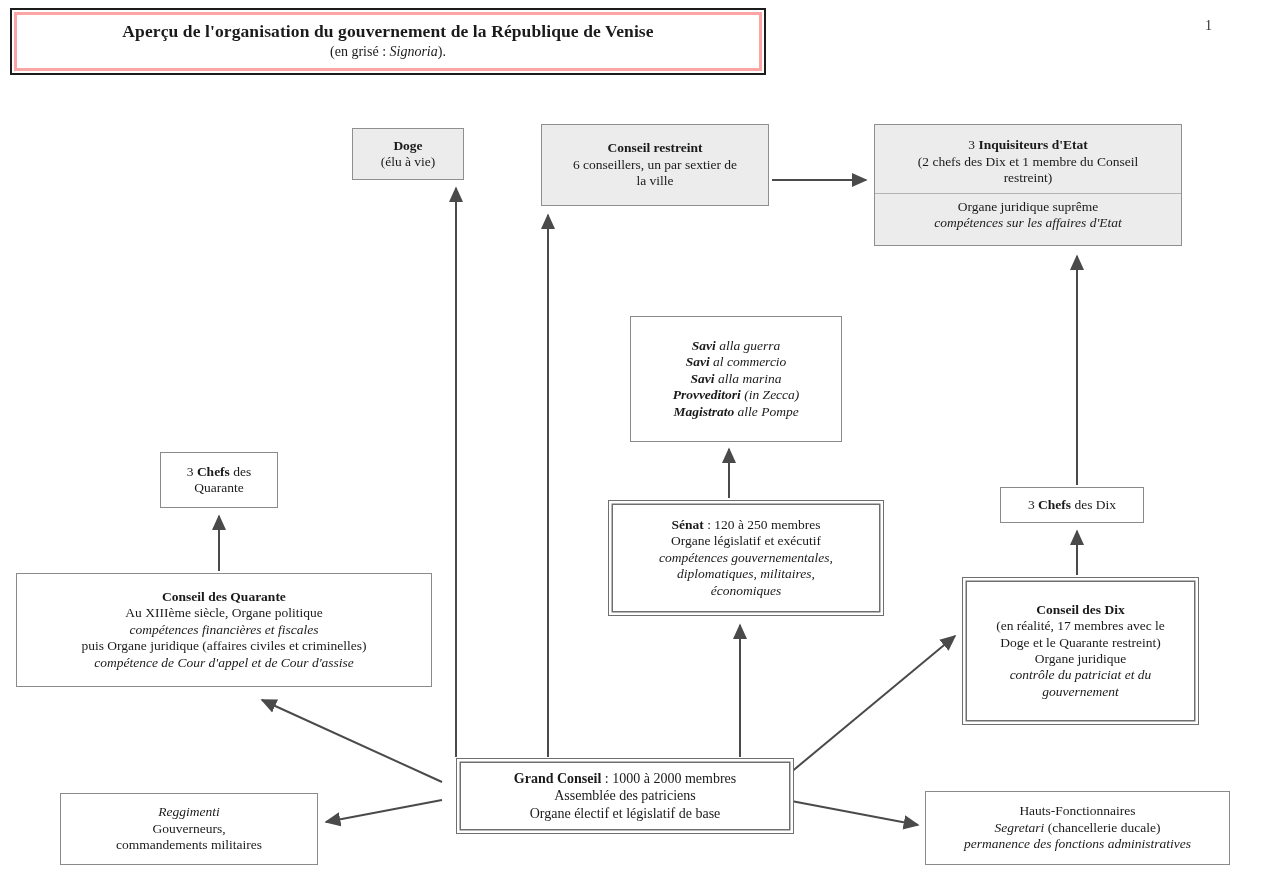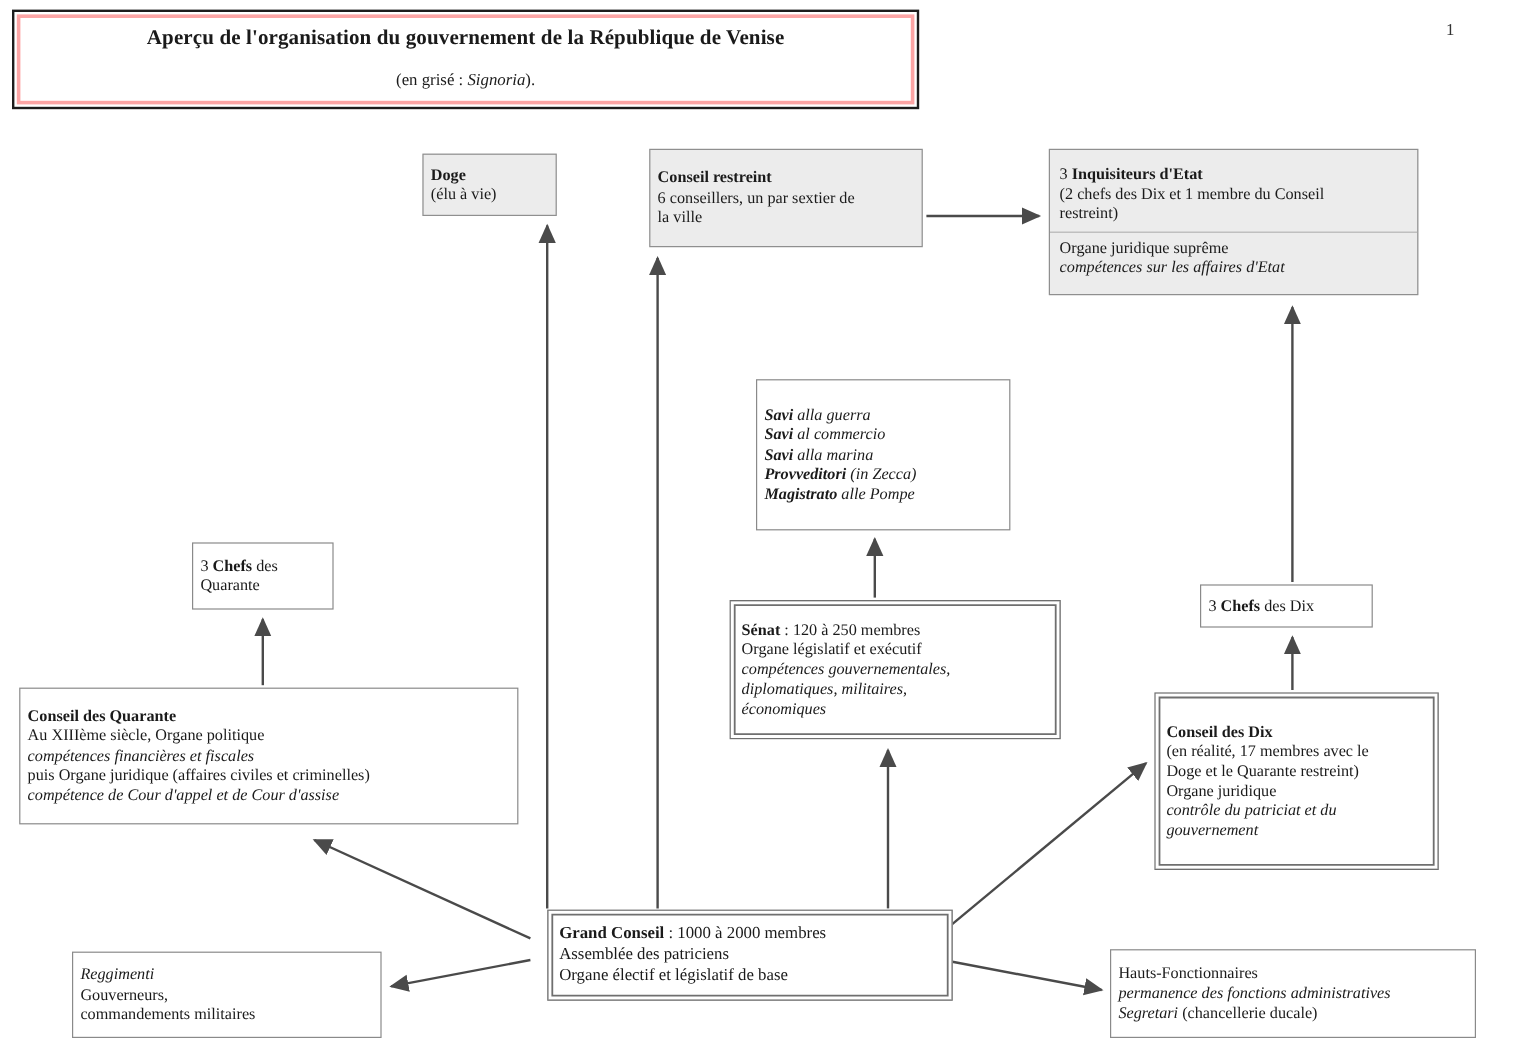--- a/index.html
+++ b/index.html
@@ -14,28 +14,28 @@
   
   .title-box{
     position:absolute;left:10px;top:8px;width:748px;
     border:2px solid #1c1c1c;background:#fff;
     padding:2px;
   }
   .title-box .inner{
     border:3px solid #fca5a5;padding:6px 10px 8px;text-align:center;
   }
   .title-main{font-size:17.5px;font-weight:bold;line-height:1.2;letter-spacing:.1px;}
-  .title-sub{font-size:14px;margin-top:18px;}
+  .title-sub{font-size:14px;margin-top:2px;}
   .title-sub i{font-style:italic;}
   .page-no{position:absolute;left:1205px;top:18px;font-size:14px;color:#333;}
 
   
   .node{
     position:absolute;box-sizing:border-box;
-    line-height:1.22;
+    text-align:center;line-height:1.22;
     background:#ffffff;border:1.5px solid #8a8a8a;
     display:flex;flex-direction:column;justify-content:center;
     padding:4px 6px;
   }
   .node .ln{display:block;}
   .node b{font-weight:bold;}
   .node i{font-style:italic;}
   .node .bi{font-weight:bold;font-style:italic;}
 
   
@@ -185,17 +185,17 @@
   </div>
 
   <div class="node thinbox" id="reggimenti">
     <span class="ln"><i>Reggimenti</i></span>
     <span class="ln">Gouverneurs,</span>
     <span class="ln">commandements militaires</span>
   </div>
 
   <div class="node thinbox" id="hauts-fonctionnaires">
     <span class="ln">Hauts-Fonctionnaires</span>
+    <span class="ln"><i>Segretari</i><span> (chancellerie ducale)</span></span>
     <span class="ln"><i>permanence des fonctions administratives</i></span>
-    <span class="ln"><i>Segretari</i><span> (chancellerie ducale)</span></span>
   </div>
 
 </div>
 
 </body></html>

